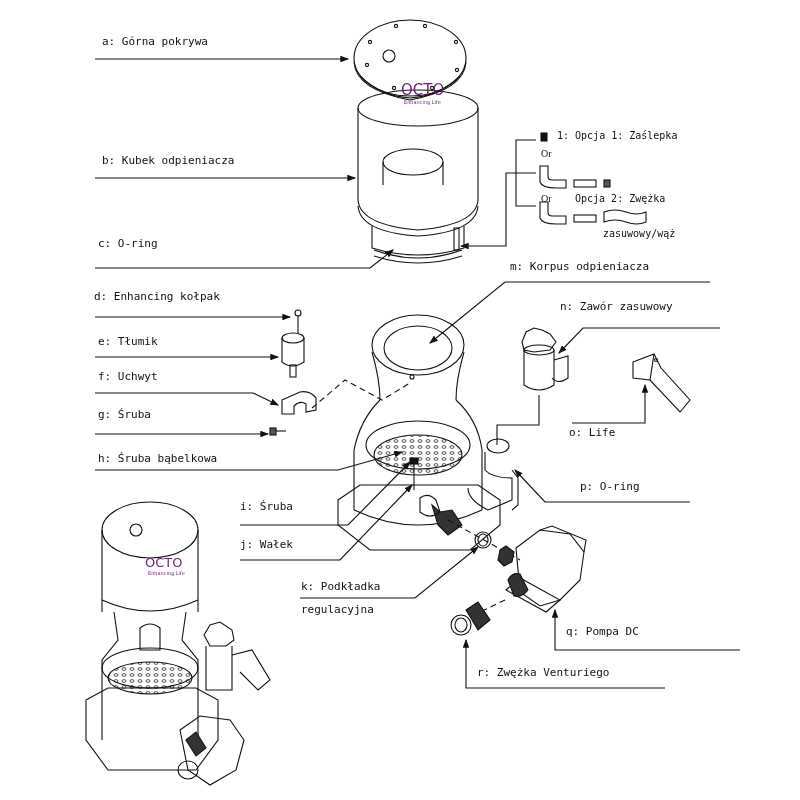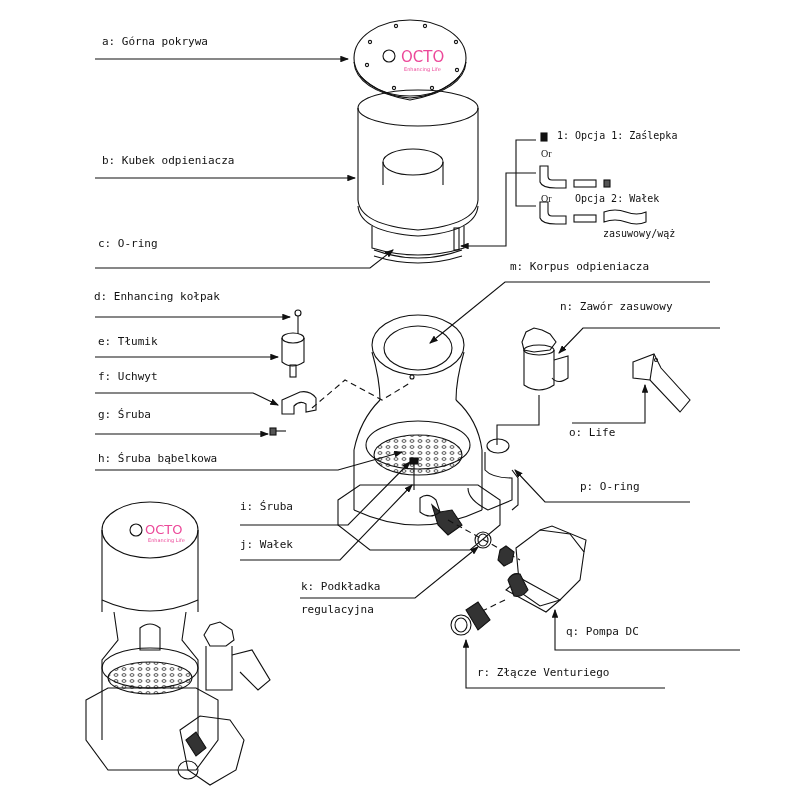--- a/index.html
+++ b/index.html
@@ -1,21 +1,21 @@
 <!DOCTYPE html>
 <html><head>
 <meta charset="utf-8">
 <style>
   html, body { margin:0; padding:0; background:#ffffff; }
   body { width:800px; height:800px; position:relative; overflow:hidden; font-family:"DejaVu Serif", serif; }
   .label { position:absolute; font-family:"DejaVu Sans Mono", monospace; font-size:11px; color:#111; white-space:nowrap; letter-spacing:0px; }
   .small { font-size:10px; }
   svg.art { position:absolute; left:0; top:0; }
   .tiny { position:absolute; font-family:Liberation Serif, serif; font-size:10px; color:#222; }
-  .logo-text { position:absolute; font-family:"DejaVu Sans", sans-serif; color:#ec4899; }
+  .logo-text { position:absolute; font-family:"DejaVu Sans", sans-serif; color:#701a75;margin-top:33px; }
 </style>
 </head>
 <body>
 
 <svg class="art" width="800" height="800" viewBox="0 0 800 800" fill="none" stroke="#111" stroke-width="1.1">
   <defs>
     <marker id="arr" markerWidth="8" markerHeight="6" refX="7" refY="3" orient="auto">
       <path d="M0,0 L8,3 L0,6 z" fill="#111" stroke="none"></path>
     </marker>
     <pattern id="holes" width="8" height="6" patternUnits="userSpaceOnUse">
@@ -184,19 +184,19 @@
 <div class="label" style="left:98px;top:452px;">h: Śruba bąbelkowa</div>
 <div class="label" style="left:240px;top:500px;">i: Śruba</div>
 <div class="label" style="left:240px;top:538px;">j: Wałek</div>
 <div class="label" style="left:301px;top:580px;">k: Podkładka</div>
 <div class="label" style="left:301px;top:603px;">regulacyjna</div>
 <div class="label" style="left:510px;top:260px;">m: Korpus odpieniacza</div>
 <div class="label" style="left:560px;top:300px;">n: Zawór zasuwowy</div>
 <div class="label" style="left:569px;top:426px;">o: Life</div>
 <div class="label" style="left:580px;top:480px;">p: O-ring</div>
 <div class="label" style="left:566px;top:625px;">q: Pompa DC</div>
-<div class="label" style="left:477px;top:666px;">r: Złącze Venturiego</div>
+<div class="label" style="left:477px;top:666px;">r: Zwężka Venturiego</div>
 
 <div class="label small" style="left:557px;top:130px;">1: Opcja 1: Zaślepka</div>
 <div class="tiny" style="left:541px;top:148px;">Or</div>
 <div class="tiny" style="left:541px;top:193px;">Or</div>
-<div class="label small" style="left:575px;top:193px;">Opcja 2: Wałek</div>
+<div class="label small" style="left:575px;top:193px;">Opcja 2: Zwężka</div>
 <div class="label small" style="left:603px;top:228px;">zasuwowy/wąż</div>
 
 </body></html>

